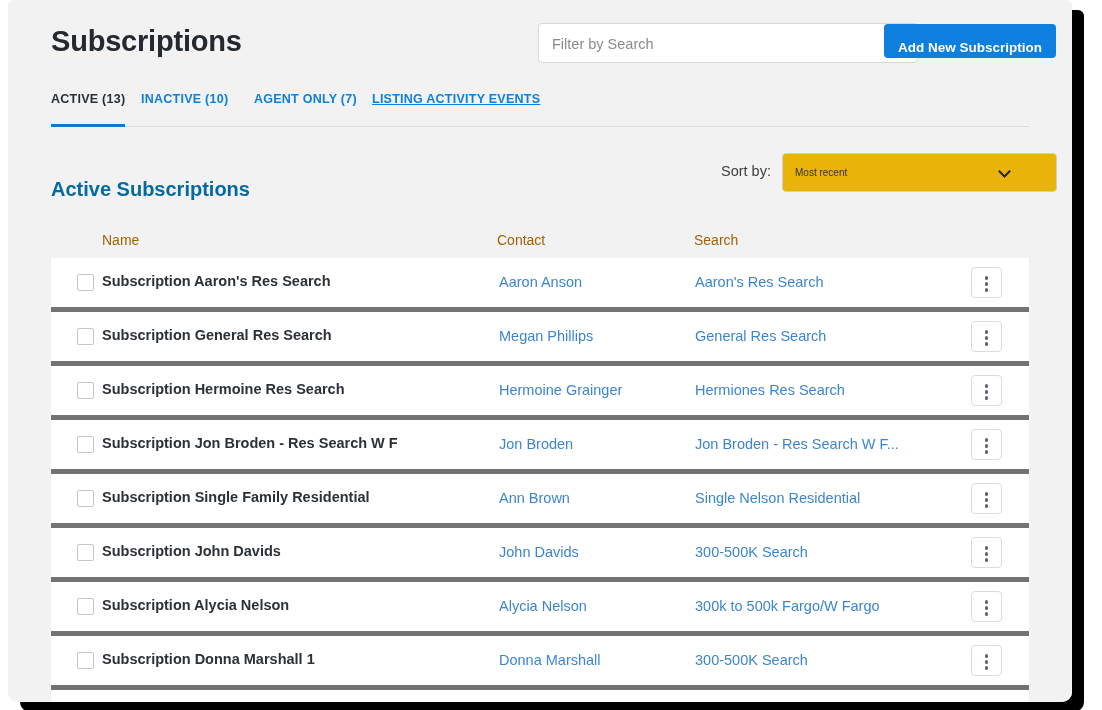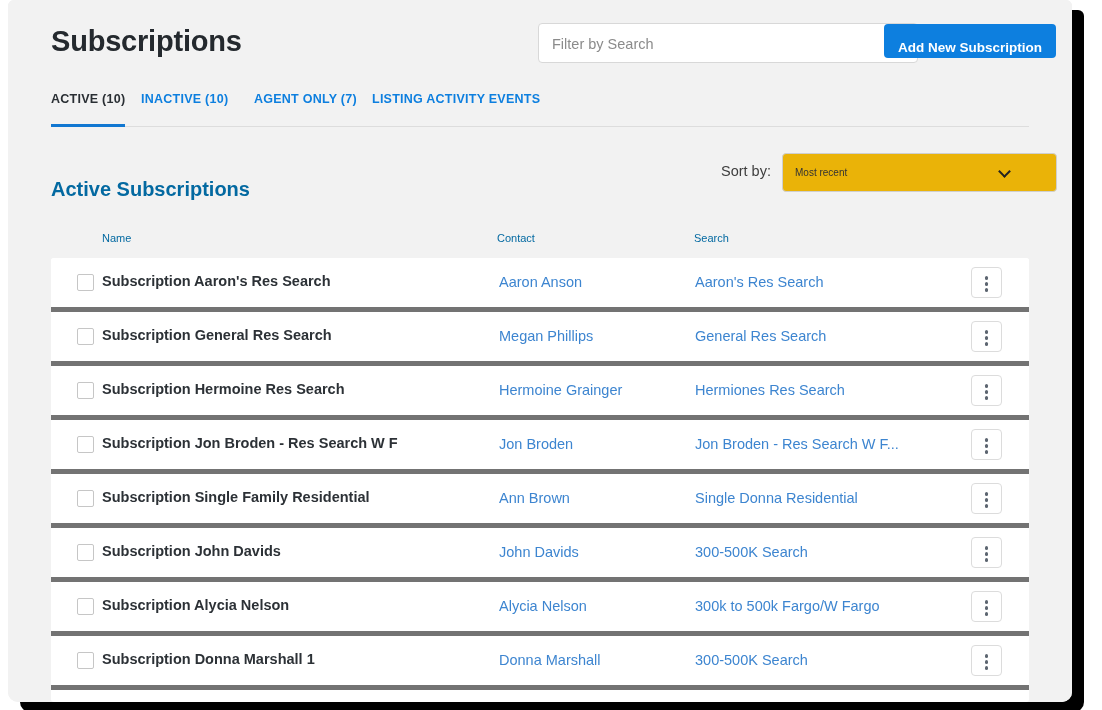--- a/index.html
+++ b/index.html
@@ -183,22 +183,22 @@
   #table-header {
     position: absolute;
     left: 43px;
     top: 222px;
     width: 978px;
     height: 36px;
   }
   .col-head {
     position: absolute;
     top: 10px;
-    font-size: 11px;
-    color: #0369a1;
+    font-size: 14px;
+    color: #a16207;
   }
   #colhead-name    { left: 51px; }
   #colhead-contact { left: 446px; }
   #colhead-search  { left: 643px; }
 
   #rows-container {
     position: absolute;
     left: 43px;
     top: 258px;
     width: 978px;
@@ -290,24 +290,24 @@
 
       <div id="filter-search-combo">
         <input id="filter-search-input" type="text" placeholder="Filter by Search" style="">
         <span id="filter-dropdown-caret"></span>
       </div>
 
       <button id="add-subscription-button">Add New Subscription</button>
     </div>
 
     <div id="tabs-bar">
-      <div class="tab-item active" style="left:0px;">ACTIVE (10)</div>
+      <div class="tab-item active" style="left:0px;">ACTIVE (13)</div>
       <div class="tab-item" style="left:90px;">INACTIVE (10)</div>
       <div class="tab-item" style="left:203px;">AGENT ONLY (7)</div>
-      <div class="tab-item" style="left:321px;">LISTING ACTIVITY EVENTS</div>
+      <div class="tab-item" style="left:321px;text-decoration:underline;">LISTING ACTIVITY EVENTS</div>
     </div>
 
     <div id="section-heading">Active Subscriptions</div>
     <div id="sort-label">Sort by:</div>
     <select id="sort-select">
       <option>Most recent</option>
     </select>
     <span id="sort-caret"></span>
 
     <div id="table-header">
@@ -363,21 +363,21 @@
           <span class="dot"></span>
           <span class="dot"></span>
           <span class="dot"></span>
         </button>
       </div>
 
       <div class="table-row">
         <input type="checkbox" class="row-checkbox" style="">
         <div class="cell-name">Subscription Single Family Residential</div>
         <div class="cell-contact">Ann Brown</div>
-        <div class="cell-search">Single Donna Residential</div>
+        <div class="cell-search">Single Nelson Residential</div>
         <button class="row-menu-button">
           <span class="dot"></span>
           <span class="dot"></span>
           <span class="dot"></span>
         </button>
       </div>
 
 
       <div class="table-row">
         <input type="checkbox" class="row-checkbox" style="">

